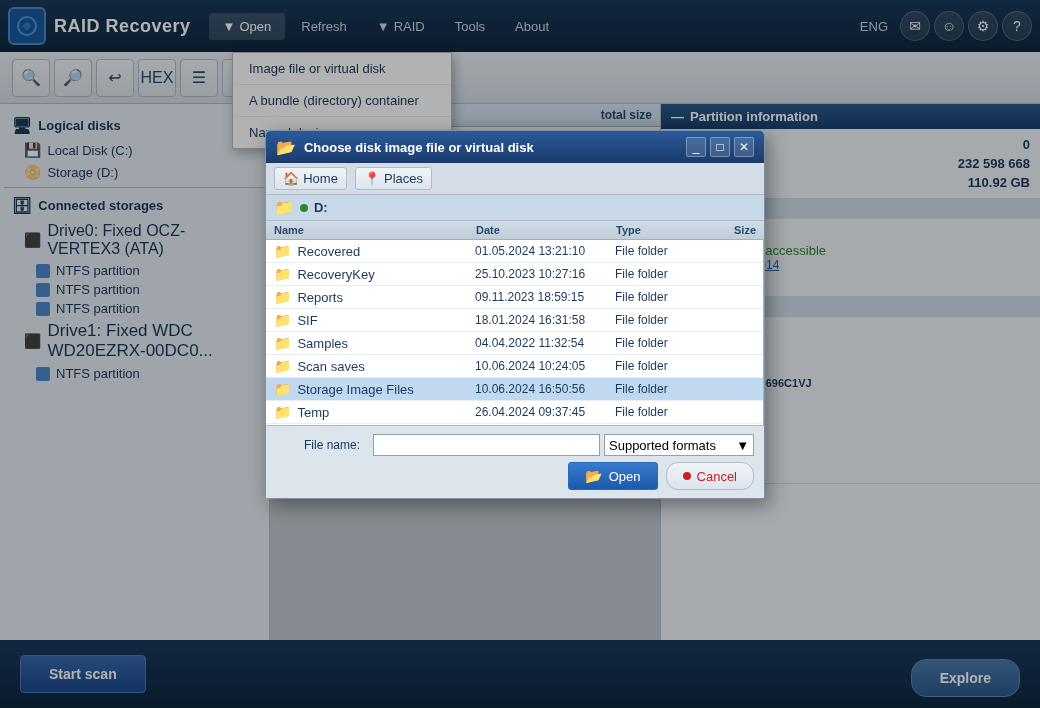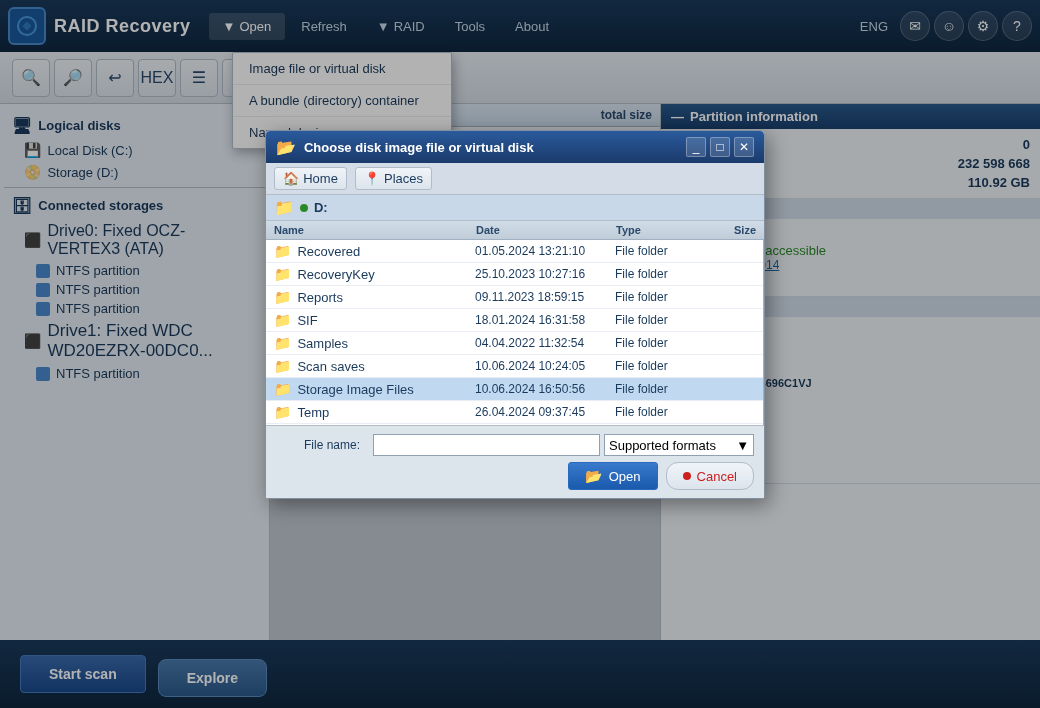--- a/index.html
+++ b/index.html
@@ -210,40 +210,40 @@
     .green-dot { width: 8px; height: 8px; background: #2a8a2a; border-radius: 50%; display: inline-block; }
     .link-style { color: #1a6aac; font-size: 12px; text-decoration: underline; cursor: pointer; }
 
     
     .bottom-bar {
       width: 1040px;
       height: 68px;
       background: linear-gradient(180deg, #1a3a5c 0%, #0f2740 100%);
       display: flex;
       align-items: center;
-      justify-content: flex-start;
+      justify-content: space-between;
       padding: 0 20px;
       gap: 12px;
     }
     .btn-primary {
       padding: 10px 28px;
       background: linear-gradient(180deg, #3a6aac 0%, #1a4a8c 100%);
       color: white;
       border: 1px solid #4a7abc;
       border-radius: 4px;
       cursor: pointer;
       font-size: 14px;
       font-weight: bold;
     }
     .btn-secondary {
       padding: 10px 28px;
       background: linear-gradient(180deg, #4a7aac 0%, #2a5a8c 100%);
       color: white;
       border: 1px solid #5a8abc;
-      border-radius: 8px;
+      border-radius: 15px;
       cursor: pointer;
       font-size: 14px;
       font-weight: bold;
       margin-top: 8px;
     }
 
     
     .dropdown-overlay {
       position: absolute;
       top: 52px;

